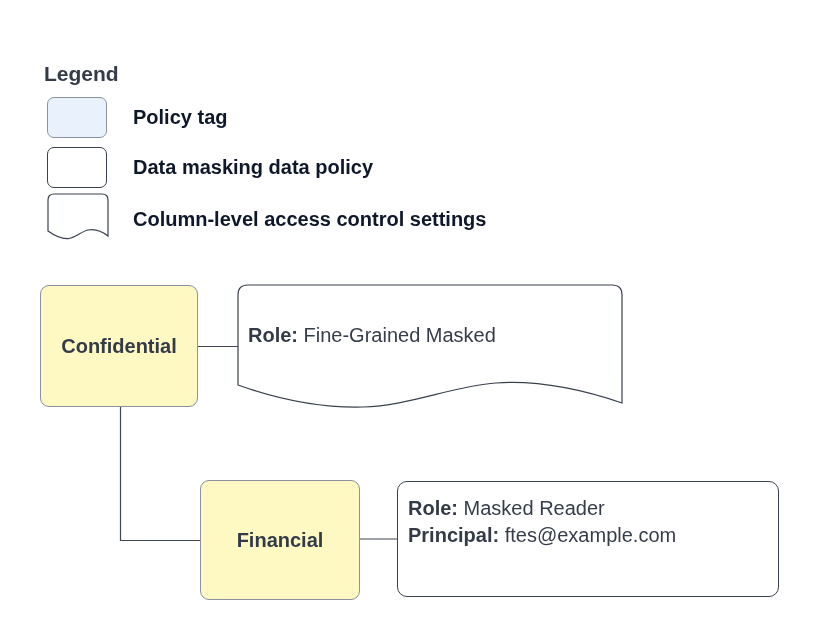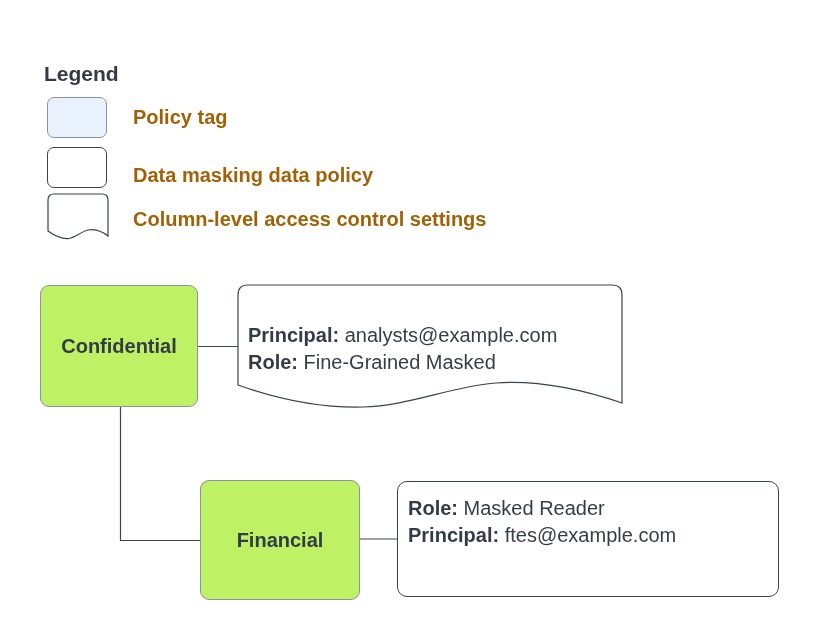--- a/index.html
+++ b/index.html
@@ -15,29 +15,29 @@
   }
   .swatch {
     position:absolute; left:47px; width:60px; height:41px;
     border-radius:7px; box-sizing:border-box;
   }
   .swatch-policy { top:97px; background:#e8f1fc; border:1px solid #8a92a1; }
   .swatch-white  { top:147px; background:#ffffff; border:1px solid #3a414e; }
   .swatch-doc    { position:absolute; left:47px; top:193px; width:62px; height:49px; }
   .legend-label {
     position:absolute; left:133px;
-    font-size:20px; font-weight:bold; color:#a16207; white-space:nowrap;
+    font-size:20px; font-weight:bold; color:#0f172a; white-space:nowrap;
   }
   .legend-label.l1 { top:106px; }
-  .legend-label.l2 { top:164px; }
+  .legend-label.l2 { top:156px; }
   .legend-label.l3 { top:208px; }
 
   
   .node {
-    position:absolute; background:#bef264; border:1.5px solid #8a92a1;
+    position:absolute; background:#fef9c3; border:1.5px solid #8a92a1;
     border-radius:9px; box-sizing:border-box;
     display:flex; align-items:center; justify-content:center;
     font-size:20px; font-weight:bold; color:#343b48;
   }
   .node-confidential { left:40px;  top:285px; width:158px; height:122px; }
   .node-financial    { left:200px; top:480px; width:160px; height:120px;justify-content:center; }
 
   .masking-box {
     position:absolute; left:397px; top:481px; width:382px; height:116px;
     background:#ffffff; border:1px solid #3a414e; border-radius:10px;
@@ -79,21 +79,20 @@
   </svg>
 
   <div class="node node-confidential">
     <span>Confidential</span>
   </div>
 
   <svg class="doc-shape" viewBox="-1 -1 386 127">
     <path d="M 0 100 C 42 115 85 123 125 122 C 170 121 215 101 258 98 C 300 95 340 103 384 118 L 384 10 Q 384 0 374 0 L 10 0 Q 0 0 0 10 Z" fill="#ffffff" stroke="#3a414e" stroke-width="1.2"></path>
   </svg>
   <div class="doc-text">
-    <div class="tline"><span class="k">Principal:</span><span class="v"> analysts@example.com</span></div>
     <div class="tline"><span class="k">Role:</span><span class="v"> Fine-Grained Masked</span></div>
   </div>
 
   <div class="node node-financial">
     <span>Financial</span>
   </div>
 
   <div class="masking-box">
     <div class="box-text">
       <div class="tline"><span class="k">Role:</span><span class="v"> Masked Reader</span></div>

